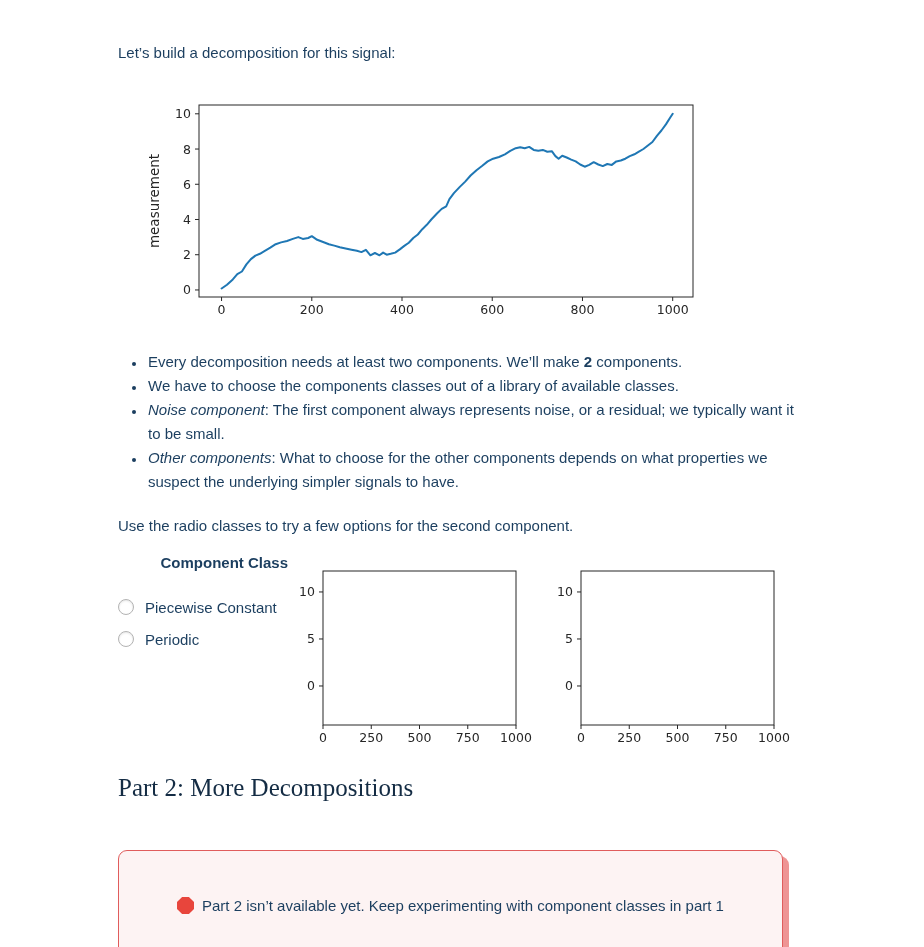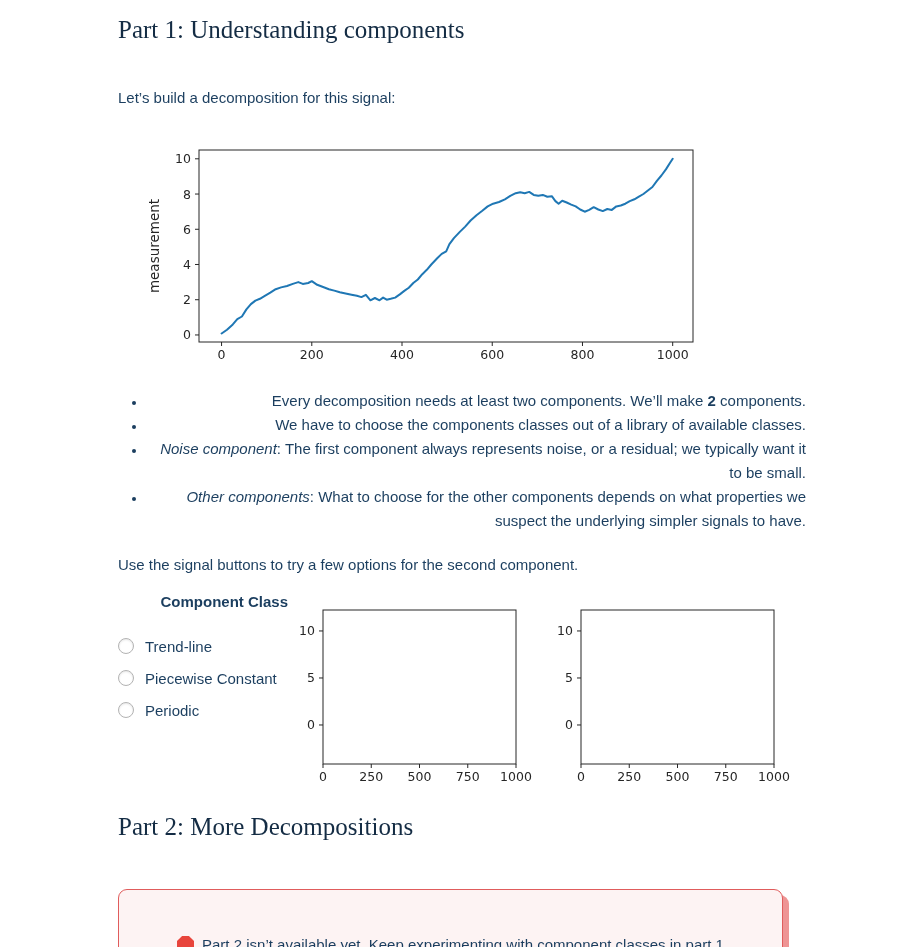--- a/index.html
+++ b/index.html
@@ -17,21 +17,21 @@
     font-size: 25px;
     line-height: 31px;
     color: var(--heading-text, #142c44);
   }
   .h1-part1 { margin-top: 14px; }
   .h1-part2 { margin-top: 24px; }
   p.intro { margin-top: 41px; line-height: 24px; }
   .fig-main { margin-top: 17px; margin-left: 21px; }
   svg { display: block; }
   svg text { font-family: "DejaVu Sans", sans-serif; }
-  ul.bullets { margin-top: 22px; padding-left: 28px; text-align: right; }
+  ul.bullets { margin-top: 28px; padding-left: 28px; }
   ul.bullets li { line-height: 24px; padding-left: 2px; }
   ul.bullets li::marker { font-size: 12px; }
   p.prompt { margin-top: 20px; line-height: 24px; }
   .control-row { margin-top: 10px; display: flex; align-items: flex-start; text-align: right; }
   .radio-col { width: 170px; flex: 0 0 170px; padding-top: 6px; }
   .radio-label { font-weight: 700; }
   .radio-rows { margin-top: 20px; }
   .radio-row { display: flex; align-items: center; height: 32px; cursor: pointer; }
   .radio-circle {
     width: 16px; height: 16px; border-radius: 50%;
@@ -57,21 +57,20 @@
     background: var(--stop-icon, #e8453c);
     clip-path: polygon(30% 0%, 70% 0%, 100% 30%, 100% 70%, 70% 100%, 30% 100%, 0% 70%, 0% 30%);
     vertical-align: -3px; margin-right: 8px;
   }
 </style>
 </head>
 <body style="--body-text: #1b3e5f; --heading-text: #142c44; --callout-bg: #fdf3f3; --callout-border: #e05c5c; --callout-shadow: #ee9494; --stop-icon: #e8453c; --radio-border: #b3b3b3;">
 
 <main class="page">
 
-  <h1 class="part-heading h1-part1">Part 1: Understanding components</h1>
 
   <p class="intro">Let’s build a decomposition for this signal:</p>
 
   <div class="fig-main">
     <svg width="580" height="240" viewBox="0 0 580 240">
         <rect x="60" y="23" width="494" height="192" fill="none" stroke="#262626" stroke-width="1"></rect>
         <line x1="82.55707762557077" y1="215" x2="82.55707762557077" y2="219" stroke="#262626" stroke-width="1"></line>
         <text x="82.55707762557077" y="232" text-anchor="middle" font-size="12.5" fill="#262626">0</text>
         <line x1="172.78538812785388" y1="215" x2="172.78538812785388" y2="219" stroke="#262626" stroke-width="1"></line>
         <text x="172.78538812785388" y="232" text-anchor="middle" font-size="12.5" fill="#262626">200</text>
@@ -100,30 +99,26 @@
       </svg>
   </div>
 
   <ul class="bullets">
     <li><span>Every decomposition needs at least two components. We’ll make </span><strong>2</strong><span> components.</span></li>
     <li><span>We have to choose the components classes out of a library of available classes.</span></li>
     <li><em>Noise component</em><span>: The first component always represents noise, or a residual; we typically want it to be small.</span></li>
     <li><em>Other components</em><span>: What to choose for the other components depends on what properties we suspect the underlying simpler signals to have.</span></li>
   </ul>
 
-  <p class="prompt">Use the signal buttons to try a few options for the second component.</p>
+  <p class="prompt">Use the radio classes to try a few options for the second component.</p>
 
   <div class="control-row">
     <div class="radio-col">
       <div class="radio-label">Component Class</div>
       <div class="radio-rows">
-        <label class="radio-row">
-          <span class="radio-circle"></span>
-          <span class="radio-text">Trend-line</span>
-        </label>
         <label class="radio-row">
           <span class="radio-circle"></span>
           <span class="radio-text">Piecewise Constant</span>
         </label>
         <label class="radio-row">
           <span class="radio-circle"></span>
           <span class="radio-text">Periodic</span>
         </label>
       </div>
     </div>

